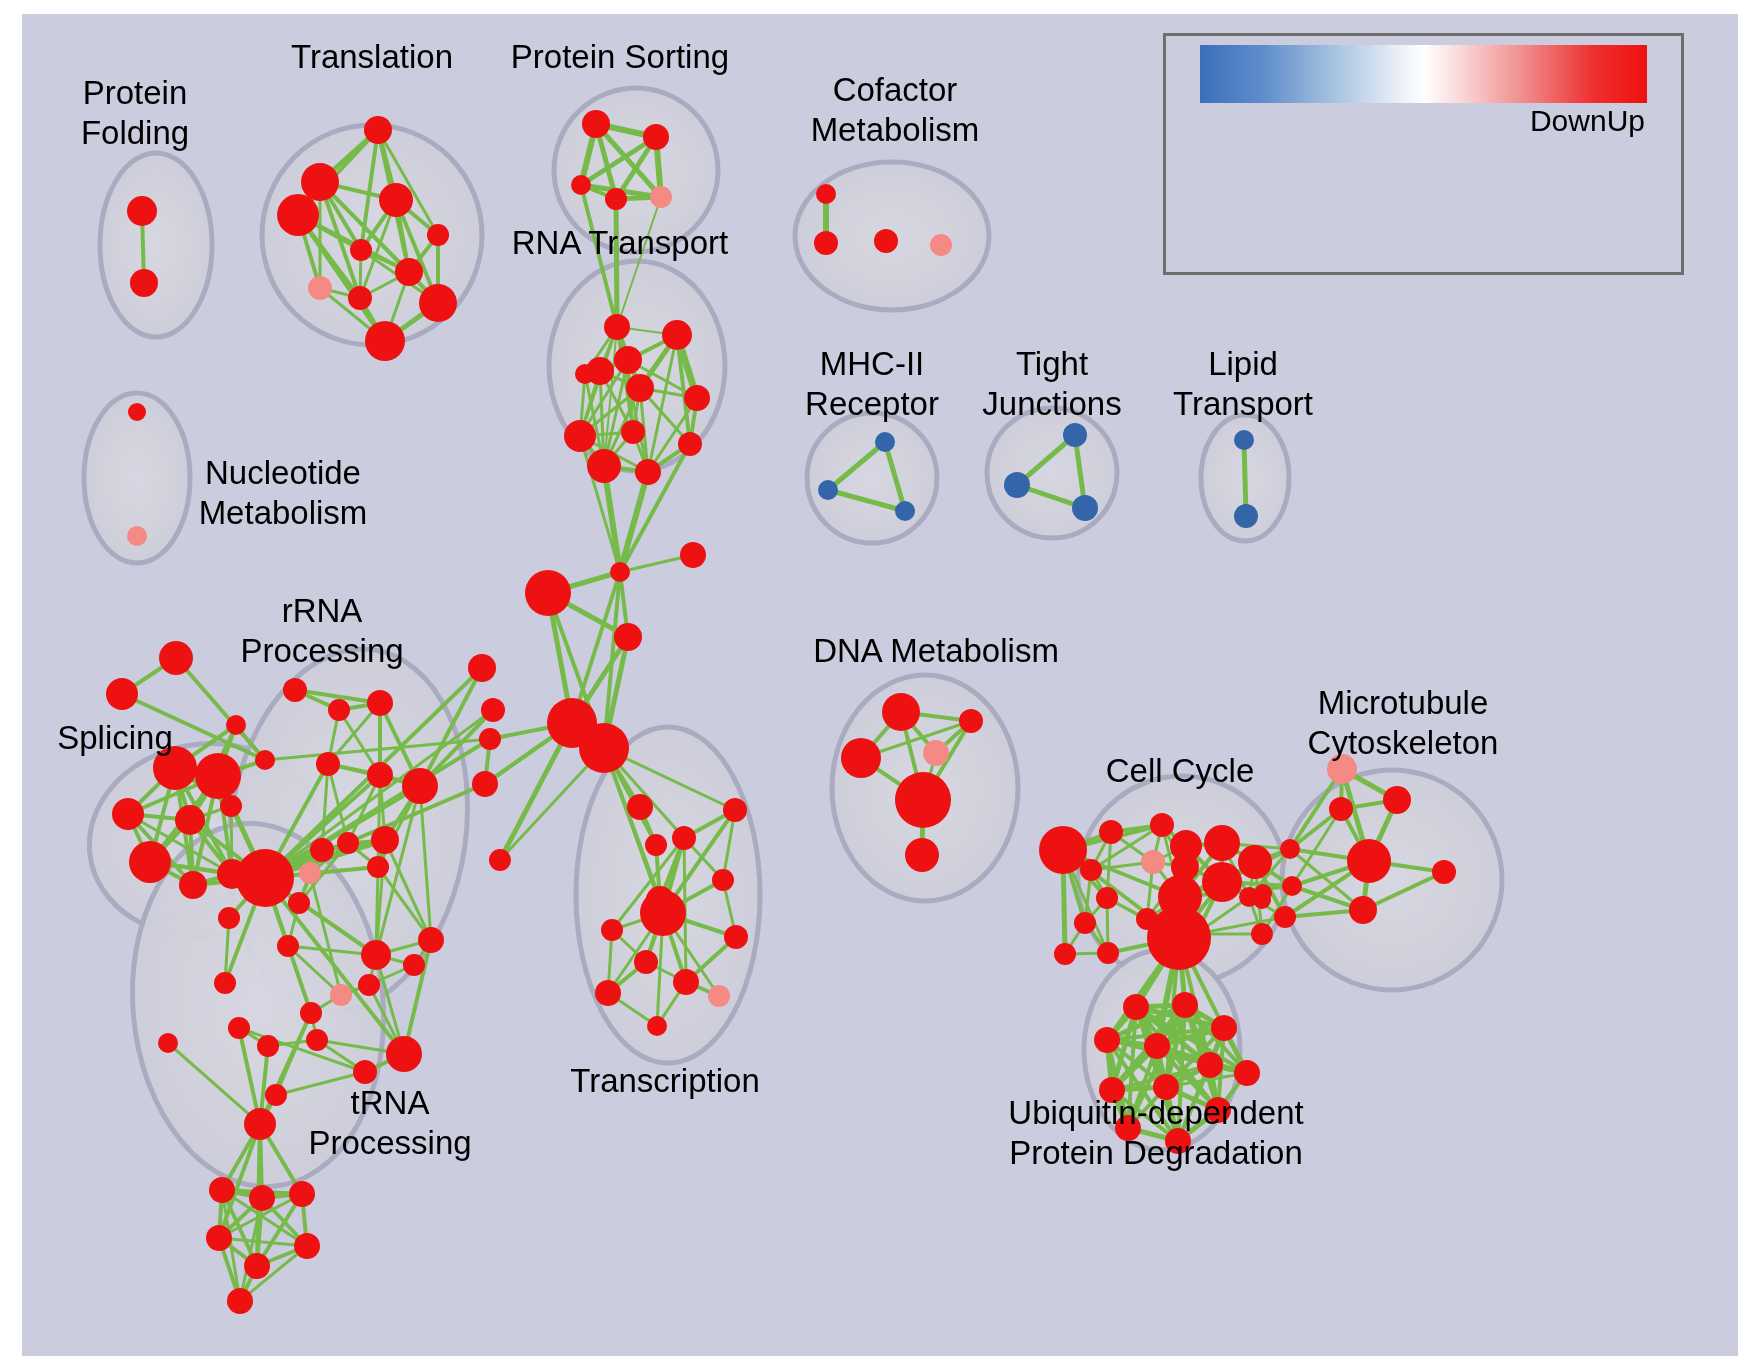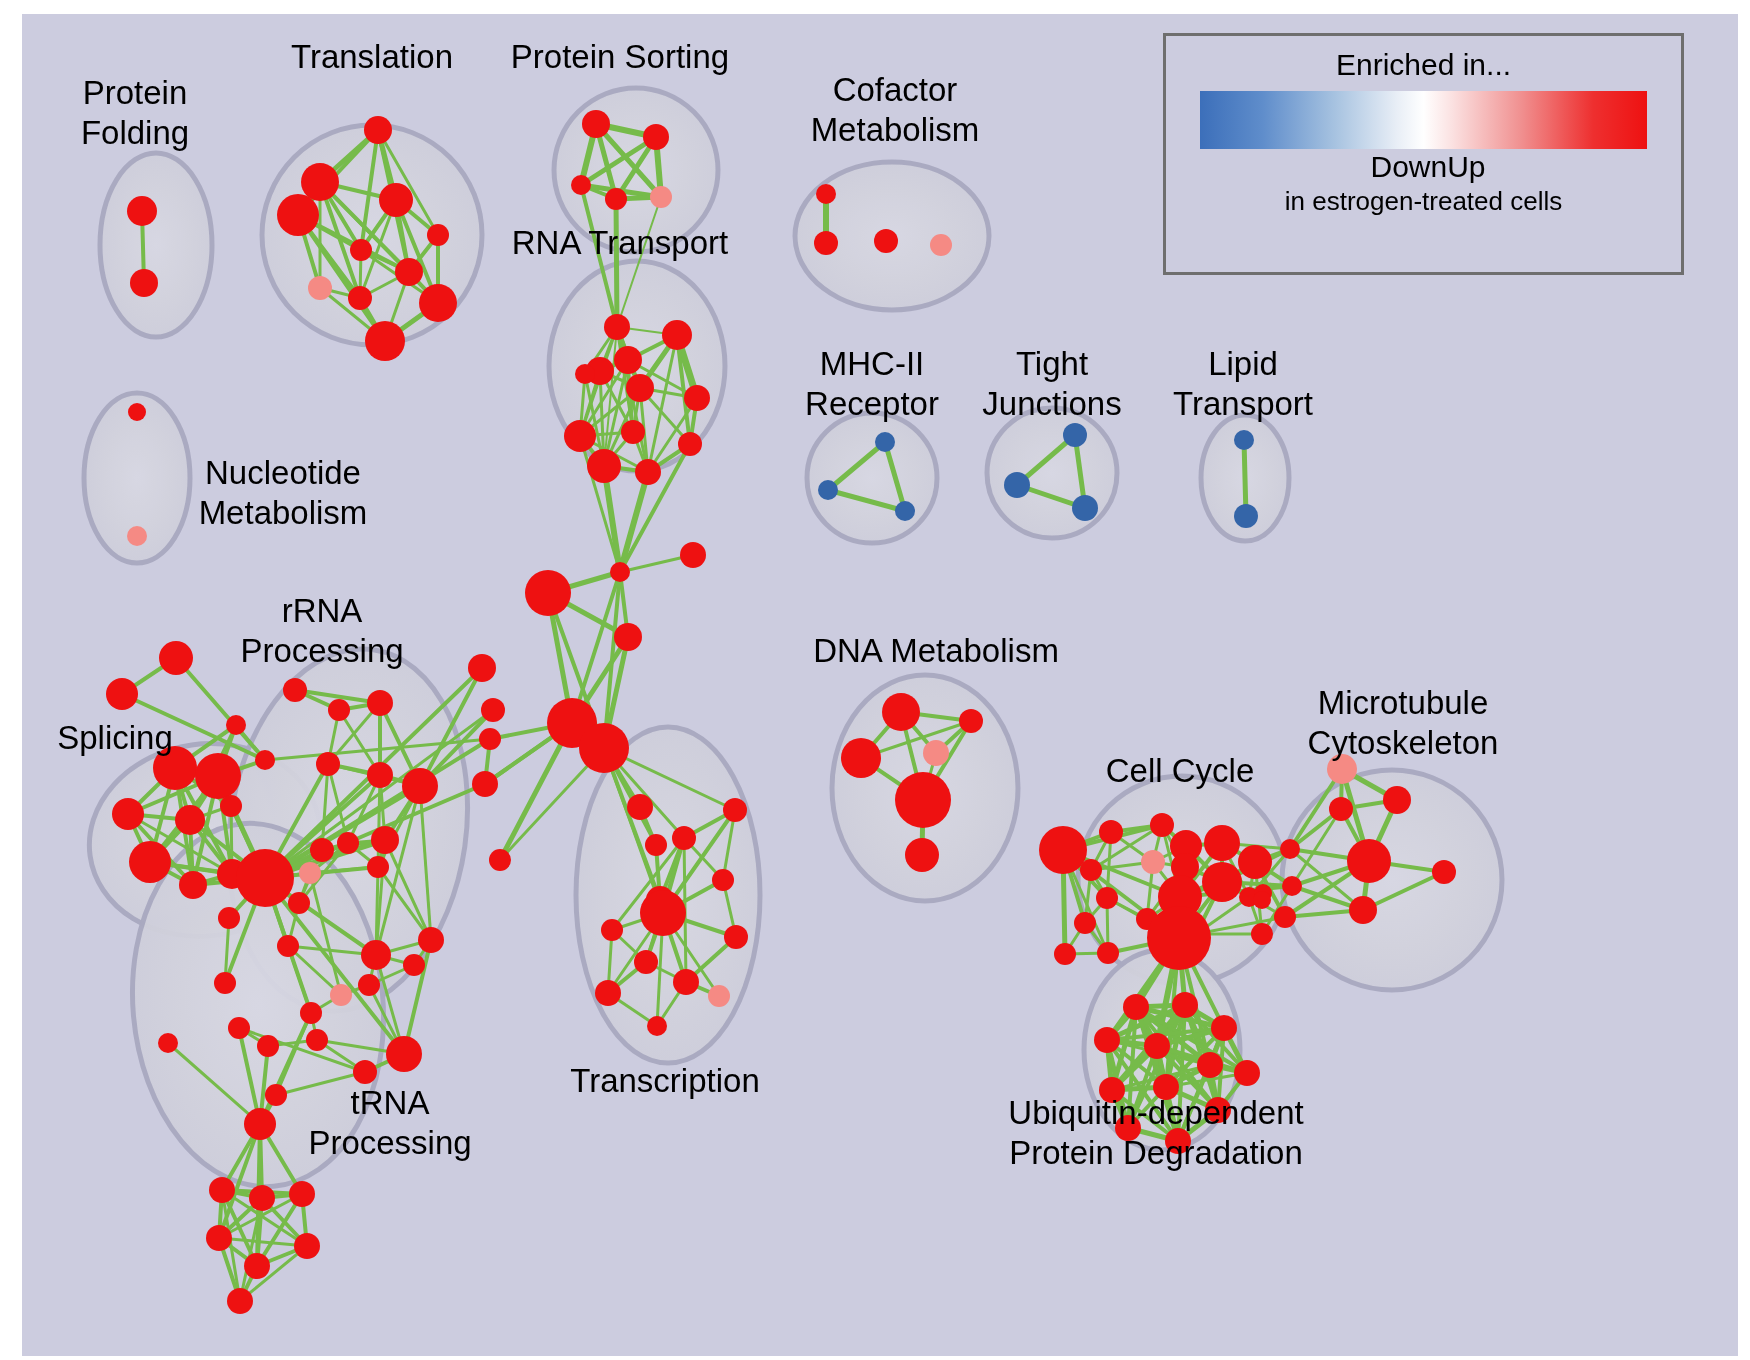--- a/index.html
+++ b/index.html
@@ -4,21 +4,21 @@
 <style>
   html,body{margin:0;padding:0;background:#ffffff;}
   body{font-family:"Liberation Sans",sans-serif;}
   #stage{position:relative;width:1750px;height:1360px;background:#ffffff;overflow:hidden;}
   #canvas-bg{position:absolute;left:22px;top:14px;width:1716px;height:1342px;background:#ccccdf;}
   svg.net{position:absolute;left:0;top:0;width:1750px;height:1360px;}
   .cluster-label{fill:#000;font-family:"Liberation Sans",sans-serif;font-size:33px;text-anchor:middle;dominant-baseline:middle;}
   .legend-box{position:absolute;border:3px solid #6e6e6e;background:#ccccdf;}
   .legend-title{font-size:30px;color:#000;text-align:center;}
   .legend-bar{height:58px;margin:9px 34px 0 34px;background:linear-gradient(to right,#3c6fba 0%,#5f8dcb 14%,#a6c2e0 30%,#e8eef6 44%,#ffffff 50%,#fbe3e3 56%,#f08f8f 72%,#ee2f2f 88%,#ee1111 100%);}
-  .legend-ends{display:flex;justify-content:center;padding:1px 36px 0 45px;font-size:30px;color:#000;}
+  .legend-ends{display:flex;justify-content:flex-end;padding:1px 36px 0 45px;font-size:30px;color:#000;}
   .legend-sub{font-size:26px;color:#000;text-align:center;line-height:1.17;padding-top:2px;}
 </style>
 </head>
 <body>
 
 <div id="stage">
   <div id="canvas-bg"></div>
 
   <svg class="net" viewBox="0 0 1750 1360">
     <defs>
@@ -702,21 +702,19 @@
         <text class="cluster-label" x="390" y="1105"><tspan x="390" dy="0">tRNA</tspan><tspan x="390" dy="40">Processing</tspan></text>
         <text class="cluster-label" x="665" y="1083"><tspan x="665" dy="0">Transcription</tspan></text>
         <text class="cluster-label" x="936" y="653"><tspan x="936" dy="0">DNA Metabolism</tspan></text>
         <text class="cluster-label" x="1180" y="773"><tspan x="1180" dy="0">Cell Cycle</tspan></text>
         <text class="cluster-label" x="1403" y="705"><tspan x="1403" dy="0">Microtubule</tspan><tspan x="1403" dy="40">Cytoskeleton</tspan></text>
         <text class="cluster-label" x="1156" y="1115"><tspan x="1156" dy="0">Ubiquitin-dependent</tspan><tspan x="1156" dy="40">Protein Degradation</tspan></text>
       </g>
   </svg>
 
   <div class="legend-box" style="left:1163px;top:33px;width:515px;height:236px;">
-    <div class="legend-title" style="padding-top:12px;">Enriched in...</div>
     <div class="legend-bar"></div>
     <div class="legend-ends">
       <span>Down</span>
       <span>Up</span>
     </div>
-    <div class="legend-sub">in estrogen-treated cells</div>
   </div>
 </div>
 
 </body></html>

